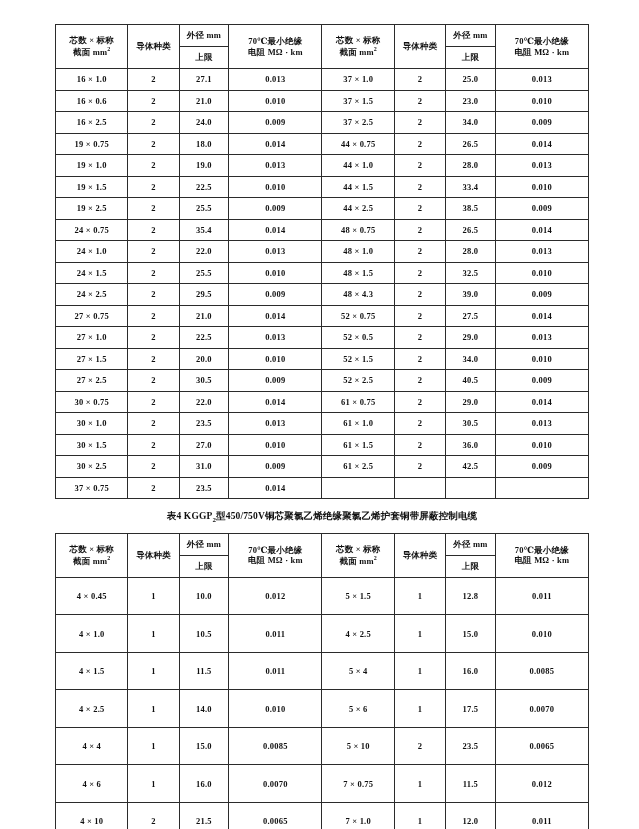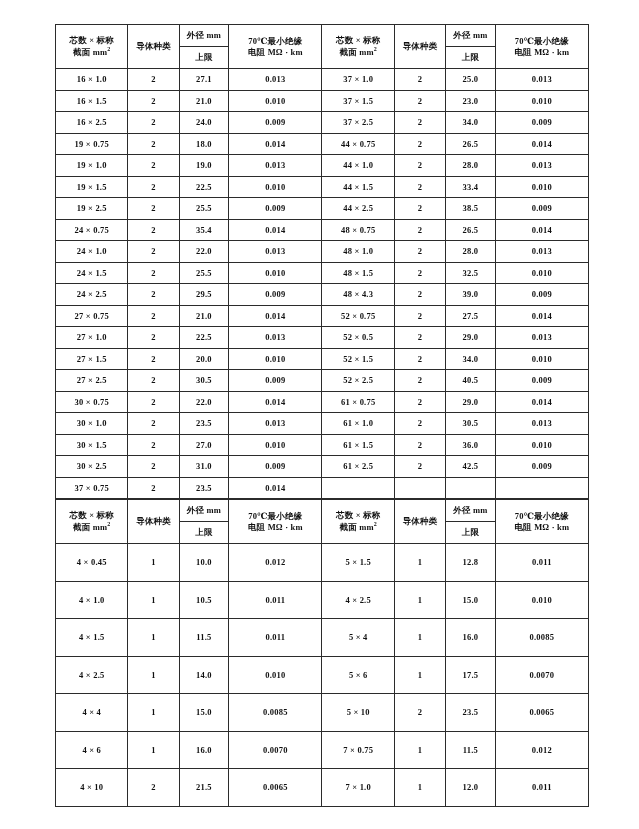--- a/index.html
+++ b/index.html
@@ -137,21 +137,21 @@
           <td>16 × 1.0</td>
           <td>2</td>
           <td>27.1</td>
           <td>0.013</td>
           <td>37 × 1.0</td>
           <td>2</td>
           <td>25.0</td>
           <td>0.013</td>
         </tr>
         <tr>
-          <td>16 × 1.5</td>
+          <td>16 × 0.6</td>
           <td>2</td>
           <td>21.0</td>
           <td>0.010</td>
           <td>37 × 1.5</td>
           <td>2</td>
           <td>23.0</td>
           <td>0.010</td>
         </tr>
         <tr>
           <td>16 × 2.5</td>
@@ -329,20 +329,23 @@
           <td>23.5</td>
           <td>0.014</td>
           <td class="empty-cell"></td>
           <td class="empty-cell"></td>
           <td class="empty-cell"></td>
           <td class="empty-cell"></td>
         </tr>
       </tbody>
   </table>
 
+  <div class="caption">
+    <span>表4  KGGP</span><sub>2</sub><span>型450/750V铜芯聚氯乙烯绝缘聚氯乙烯护套铜带屏蔽控制电缆</span>
+  </div>
 
   <table class="spec t2">
     <colgroup>
       <col class="c-size">
         <col class="c-type">
         <col class="c-dia">
         <col class="c-res">
       <col class="c-size">
         <col class="c-type">
         <col class="c-dia">

